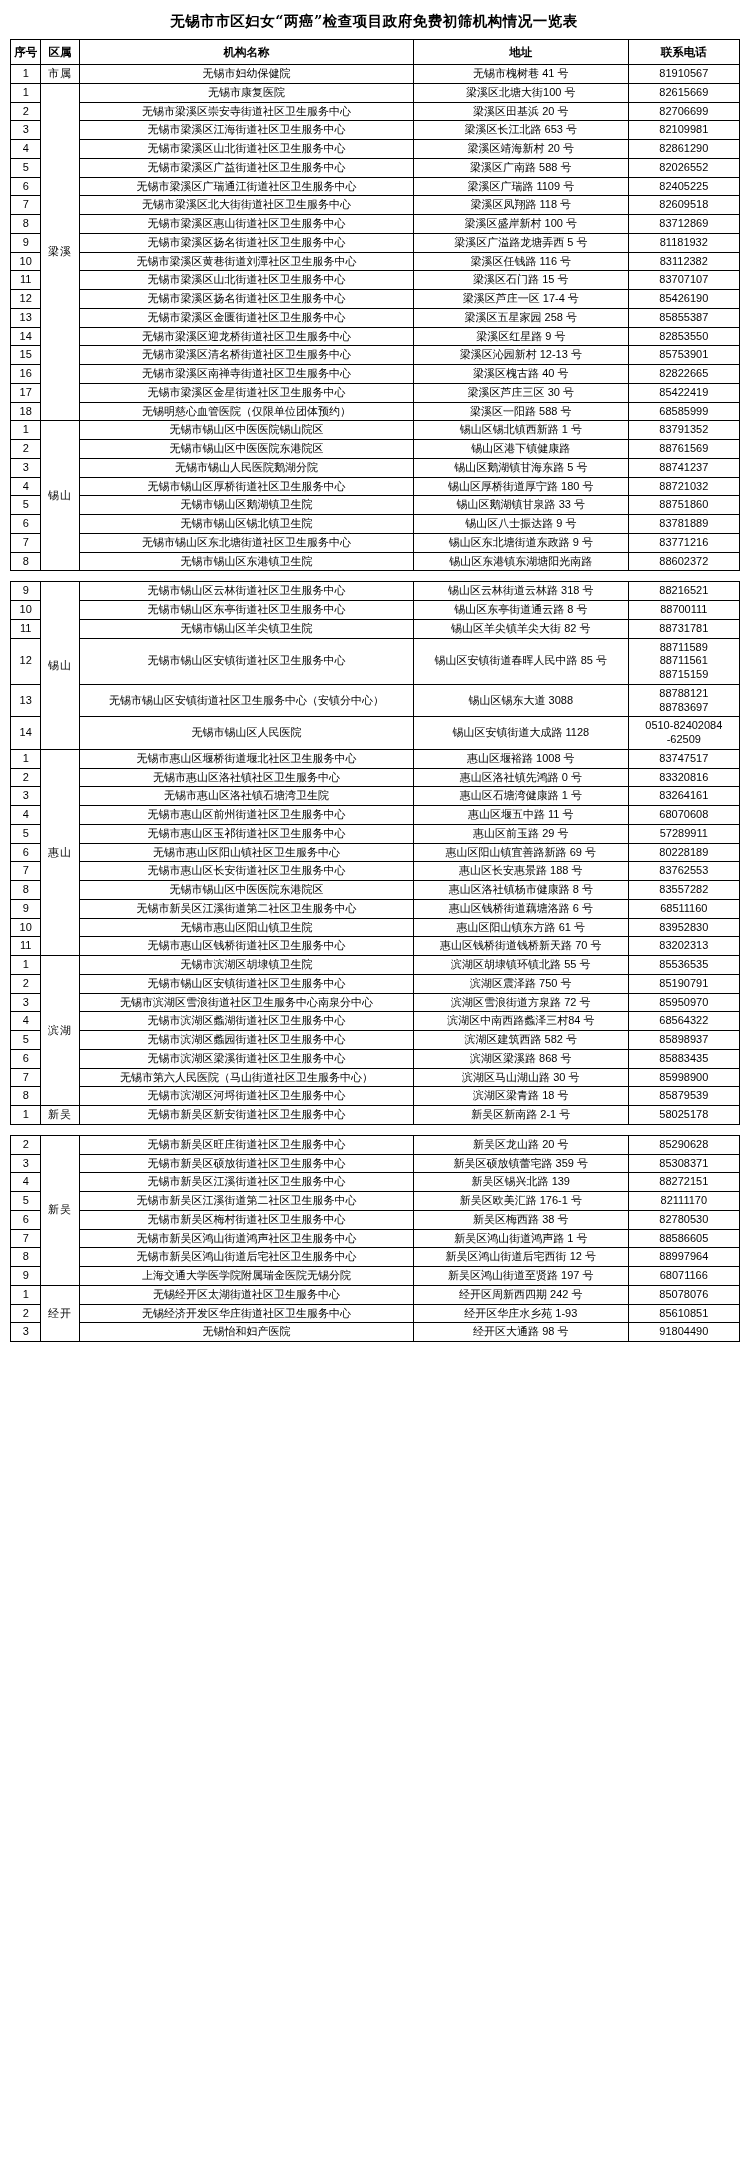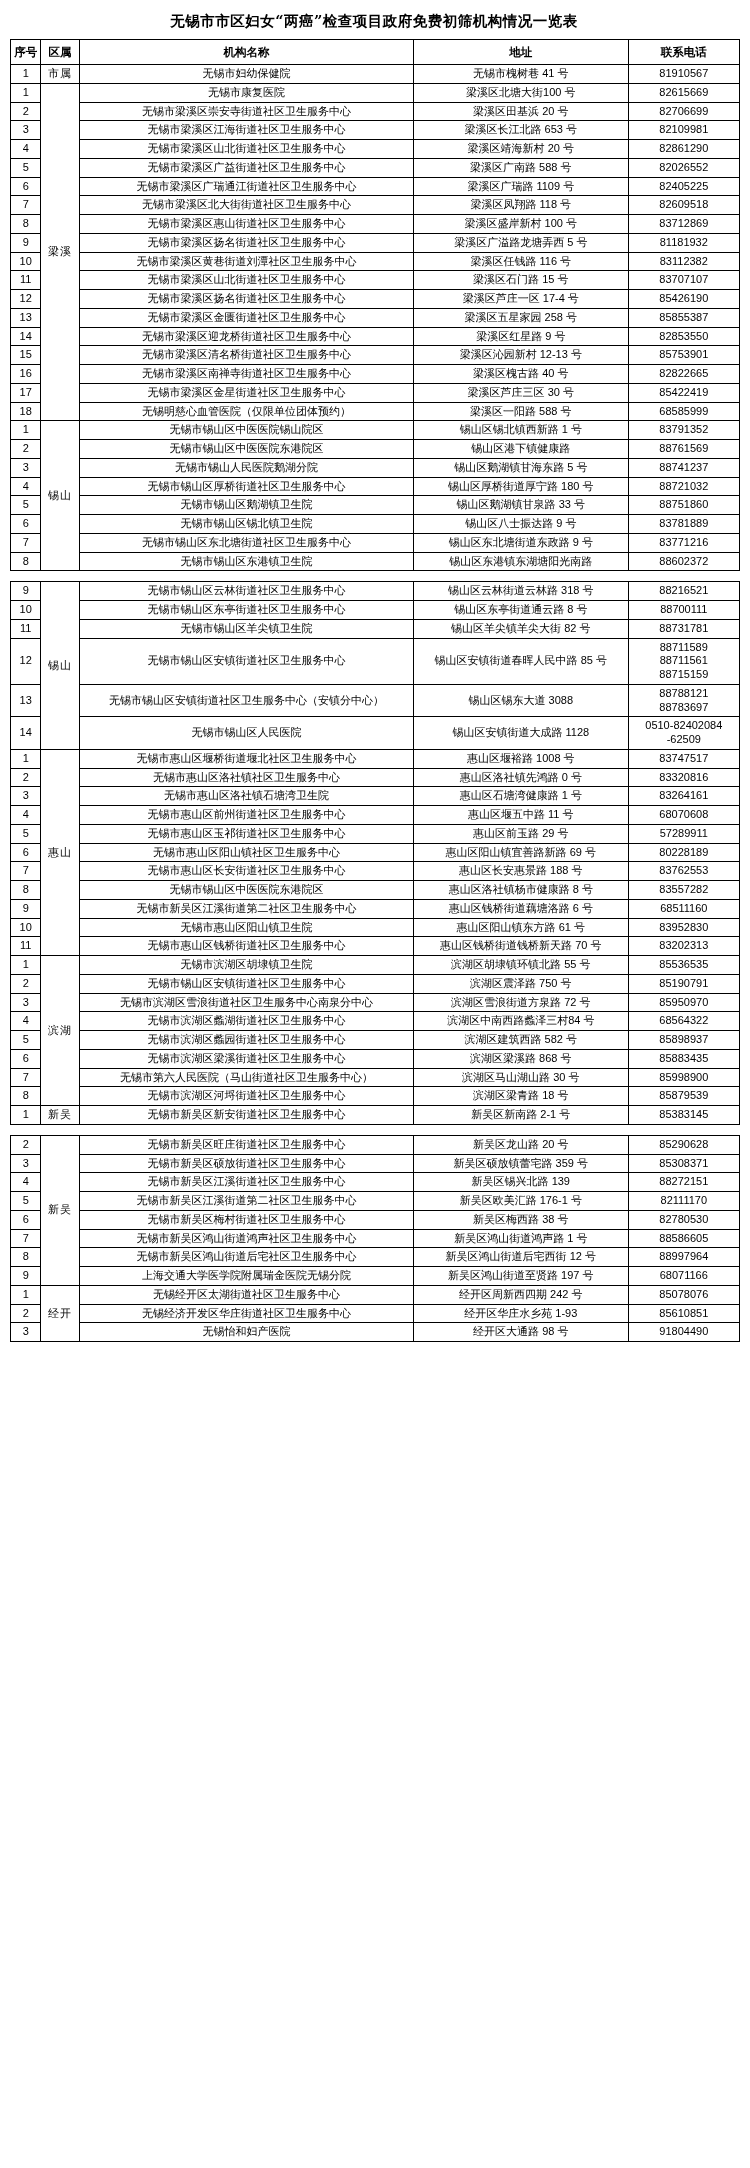--- a/index.html
+++ b/index.html
@@ -409,21 +409,21 @@
           <td class="no">8</td>
           <td class="org multiline">无锡市滨湖区河埒街道社区卫生服务中心</td>
           <td class="addr multiline">滨湖区梁青路 18 号</td>
           <td class="tel multiline">85879539</td>
         </tr>
         <tr>
           <td class="no">1</td>
           <td class="area" rowspan="1">新吴</td>
           <td class="org multiline">无锡市新吴区新安街道社区卫生服务中心</td>
           <td class="addr multiline">新吴区新南路 2-1 号</td>
-          <td class="tel multiline">85383145</td>
+          <td class="tel multiline">58025178</td>
         </tr>
         <tr class="spacer">
           <td colspan="5"></td>
         </tr>
         <tr>
           <td class="no">2</td>
           <td class="area" rowspan="8">新吴</td>
           <td class="org multiline">无锡市新吴区旺庄街道社区卫生服务中心</td>
           <td class="addr multiline">新吴区龙山路 20 号</td>
           <td class="tel multiline">85290628</td>

